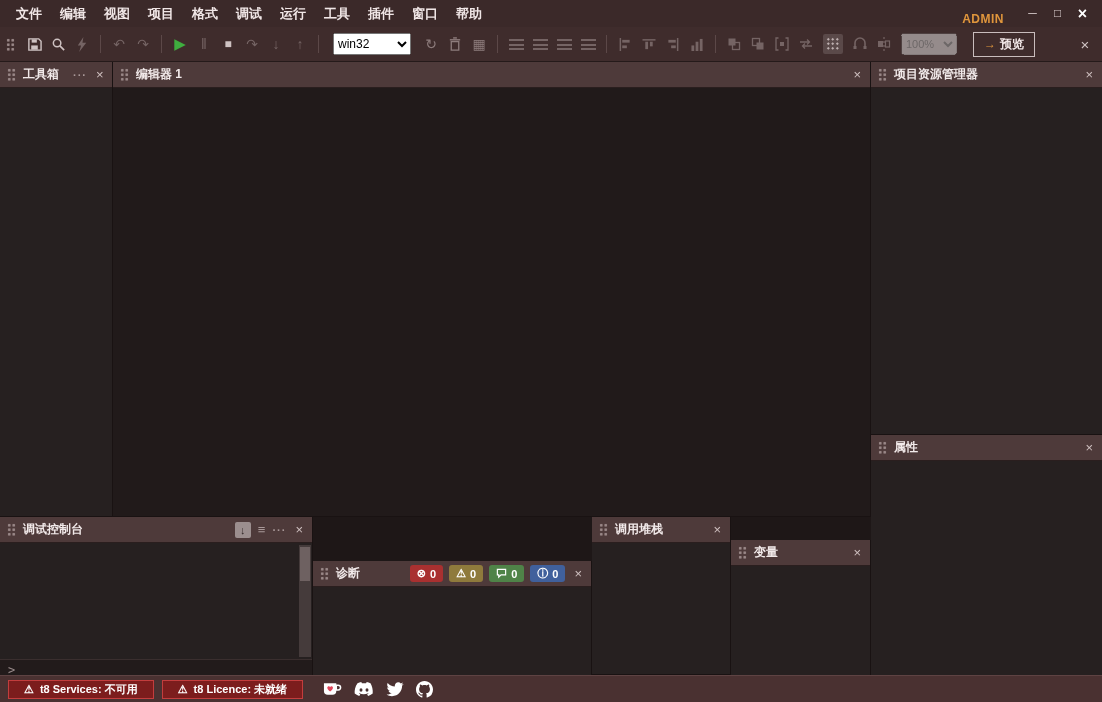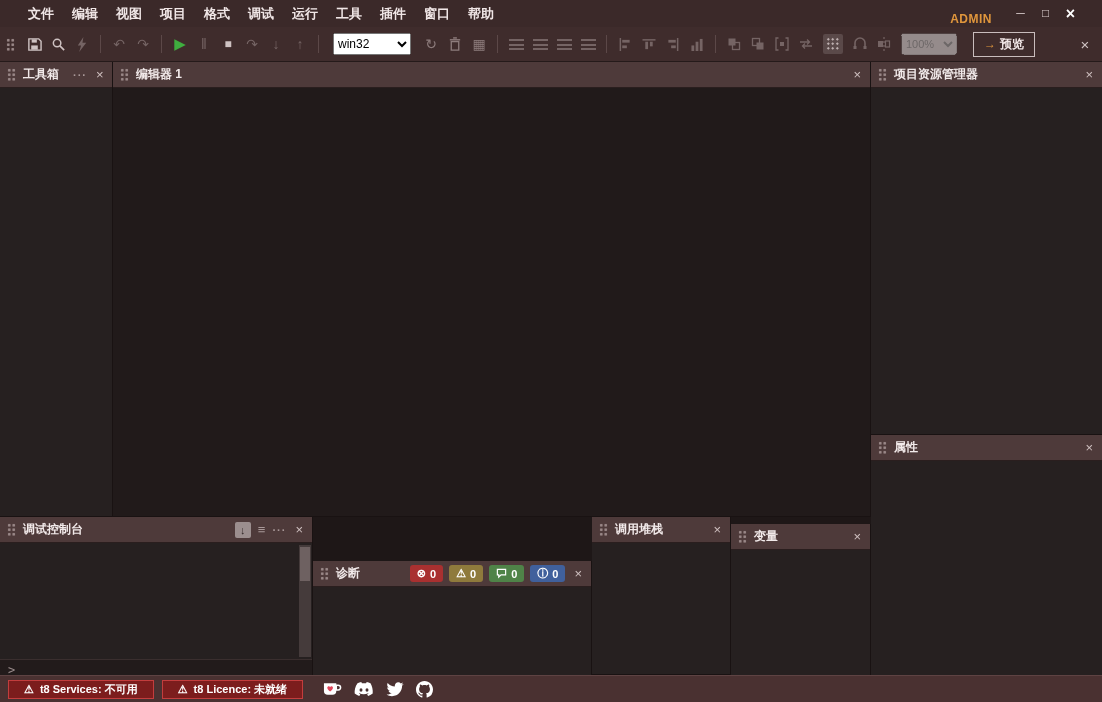--- a/index.html
+++ b/index.html
@@ -2,21 +2,21 @@
 <html><head>
 <meta charset="utf-8">
 <style>
   html,body{margin:0;padding:0;background:#1a1414;}
   *{box-sizing:border-box;}
   .app{position:relative;width:1102px;height:702px;overflow:hidden;
        font-family:"Liberation Sans",sans-serif;background:#2a2020;user-select:none;}
 
   
   .menubar{position:absolute;top:0;left:0;right:0;height:27px;background:#3b2929;
-           display:flex;align-items:center;padding:0 19px;}
+           display:flex;align-items:center;padding:0 7px;}
   .menu-item{padding:3px 9px;font-size:13px;font-weight:bold;color:#f0e6e6;cursor:pointer;}
   .menubar-right{margin-left:auto;display:flex;align-items:center;}
   .admin{color:#e0963c;font-weight:bold;font-size:12px;margin-right:16px;letter-spacing:.5px;margin-top:11px;}
   .wc{width:25px;text-align:center;color:#d8cccc;font-size:12px;cursor:pointer;line-height:27px;}
   .wc-close{font-size:16px;color:#ffffff;font-weight:bold;}
 
   
   .toolbar{position:absolute;top:27px;left:0;right:0;height:35px;background:#3f2c2c;
            display:flex;align-items:center;padding:0 6px;gap:2px;
            border-bottom:1px solid #251a1a;}
@@ -56,21 +56,21 @@
   .more{color:#a89898;font-size:11px;font-weight:bold;letter-spacing:1px;cursor:pointer;}
   .panel-body{flex:1;position:relative;}
   #toolbox{left:0;top:0;width:113px;height:455px;}
   #editor{left:113px;top:0;width:758px;height:455px;justify-content:space-between;}
   #editor .panel-body{background:#211a1a;}
   #project-explorer{left:871px;top:0;width:231px;height:373px;border-right:none;}
   #properties{left:871px;top:373px;width:231px;height:280px;border-right:none;}
   #debug-console{left:0;top:455px;width:313px;height:164px;}
   #diagnostics{left:313px;top:455px;width:279px;height:158px;margin-top:44px;}
   #call-stack{left:592px;top:455px;width:139px;height:158px;gap:17px;}
-  #variables{left:731px;top:462px;width:140px;height:158px;}
+  #variables{left:731px;top:478px;width:140px;height:158px;}
 
   
   .scroll-lock{background:#9b8e8e;color:#332828;width:16px;height:16px;display:flex;
                align-items:center;justify-content:center;font-size:11px;border-radius:2px;
                font-weight:bold;cursor:pointer;}
   .lines-ic{color:#a89898;font-size:13px;cursor:pointer;}
   .console-scrollbar{position:absolute;top:2px;right:1px;bottom:23px;width:12px;background:#453b3b;}
   .console-thumb{position:absolute;top:2px;left:1px;right:1px;height:34px;background:#6e6161;cursor:grab;}
   .console-prompt{position:absolute;left:0;right:0;bottom:0;height:21px;background:#221b1b;
                   border-top:1px solid #3a2e2e;display:flex;align-items:center;padding:0 8px;

